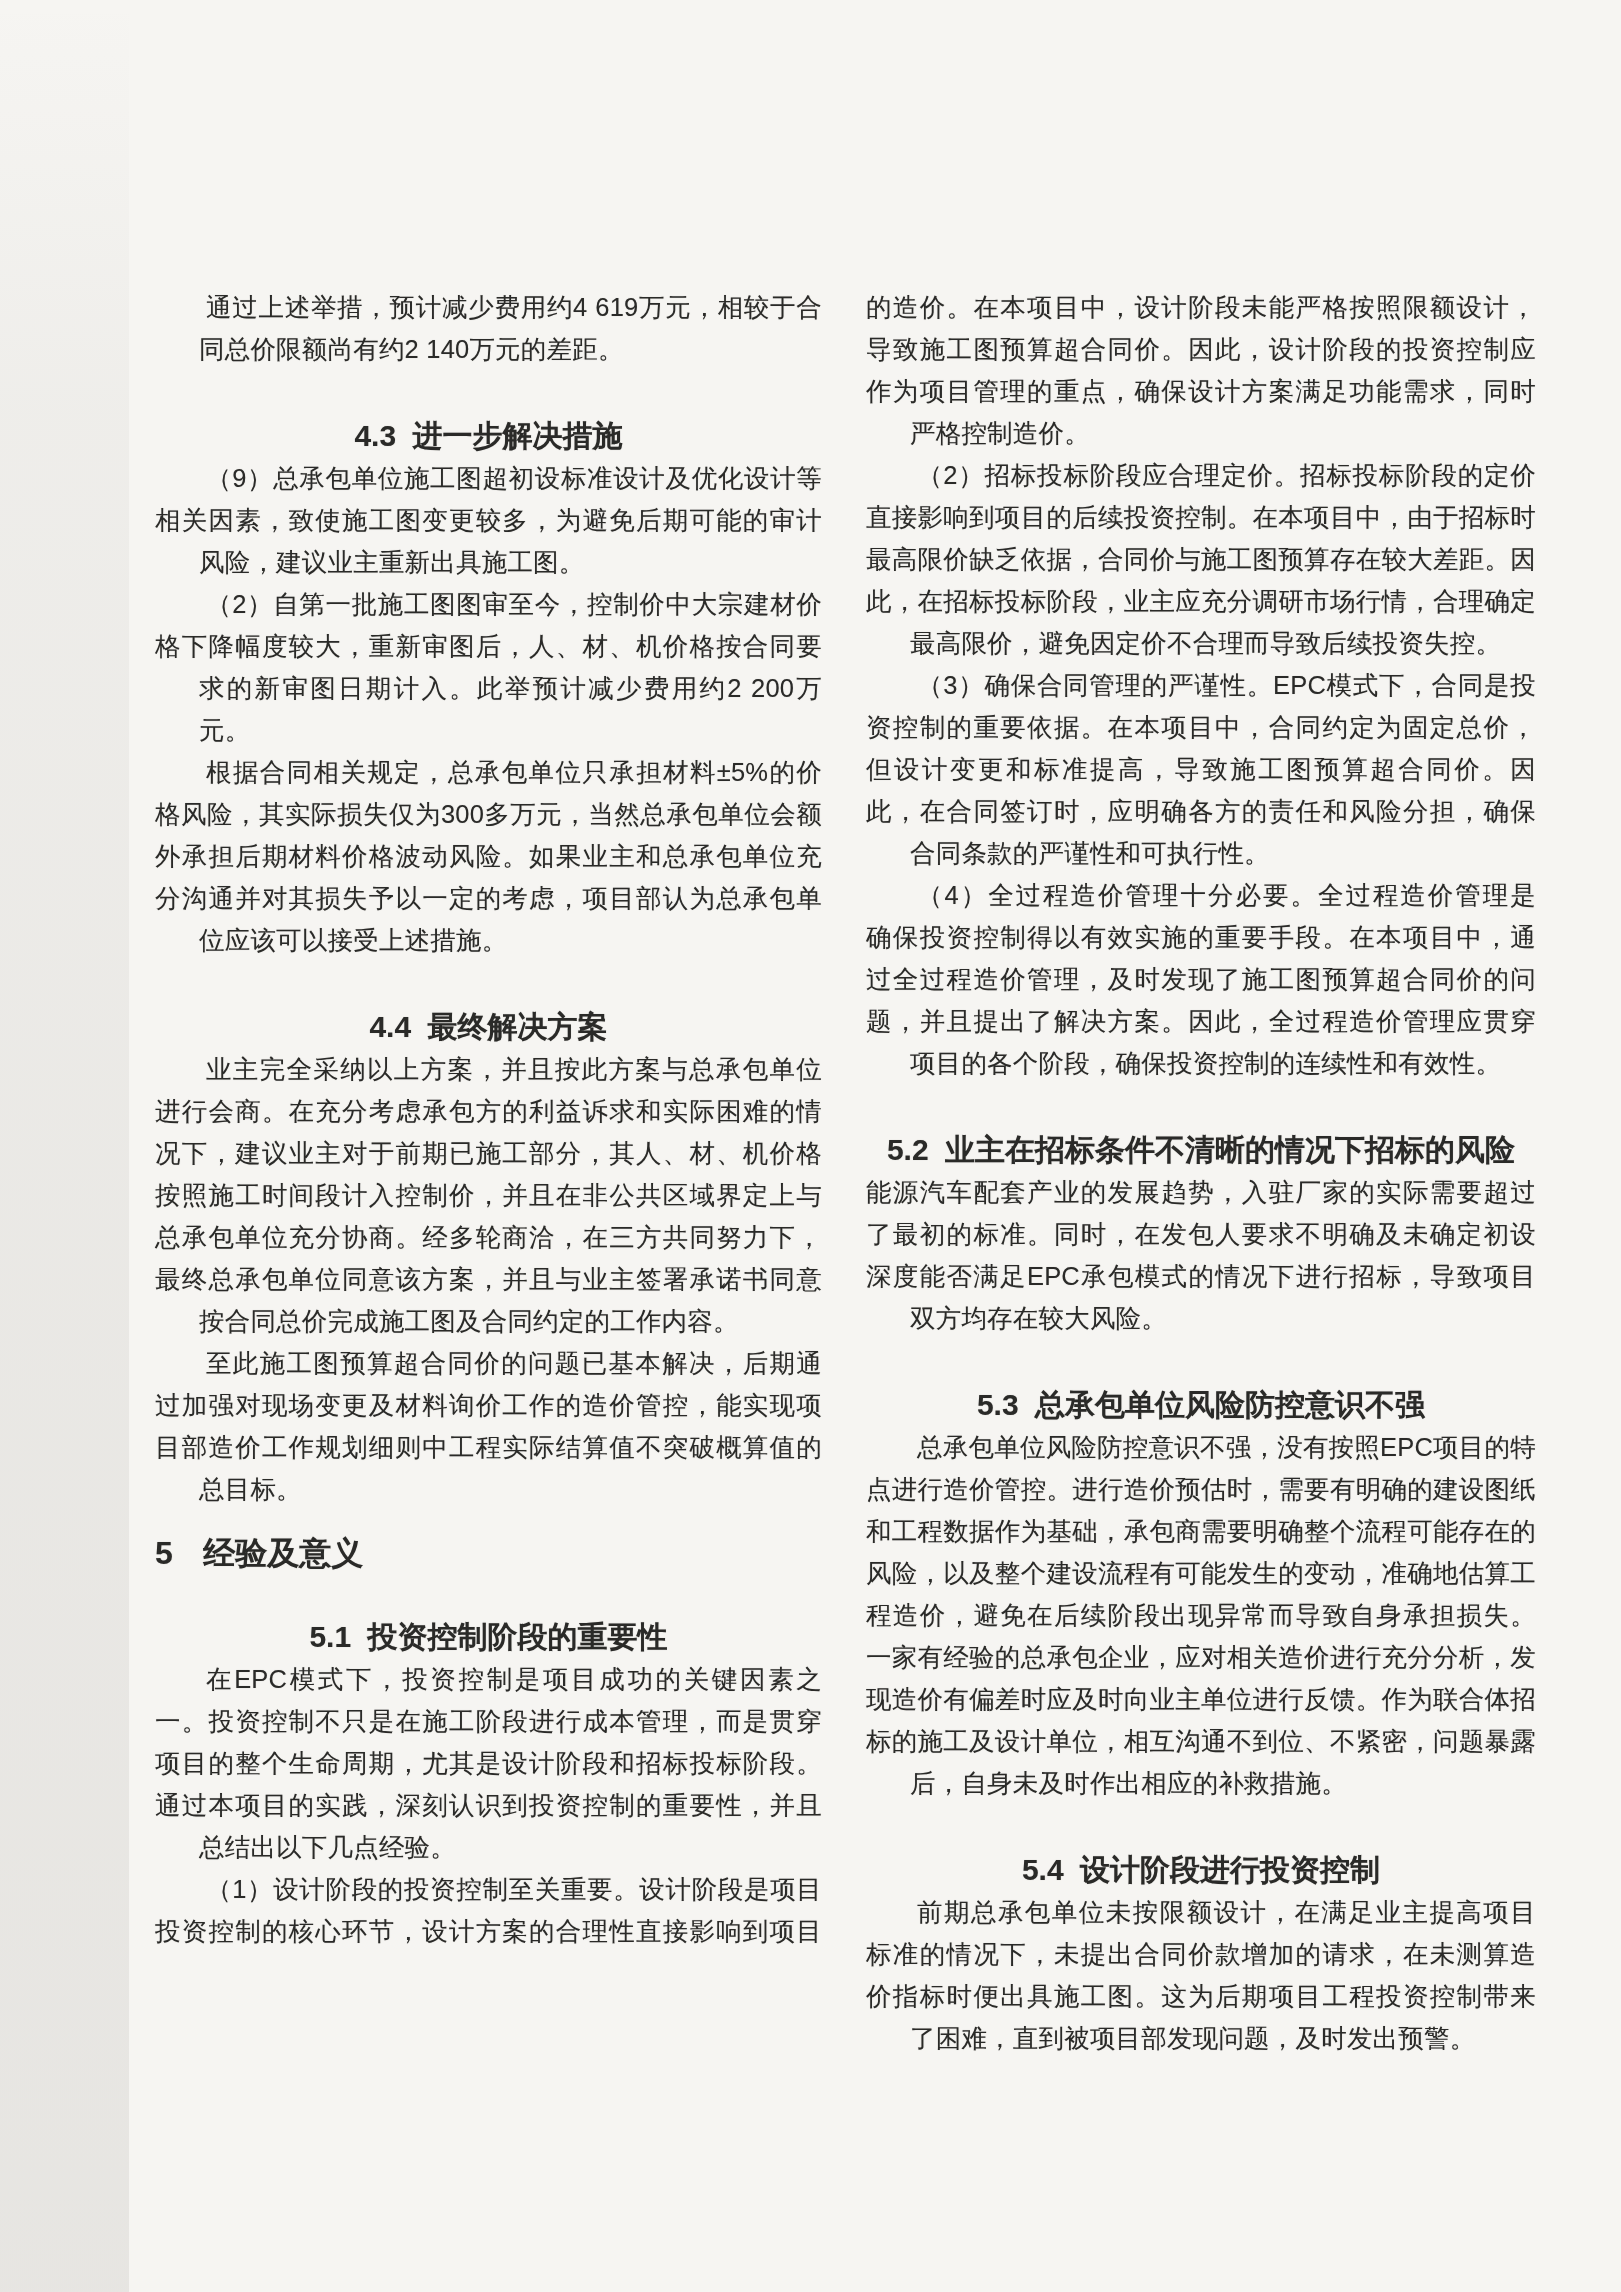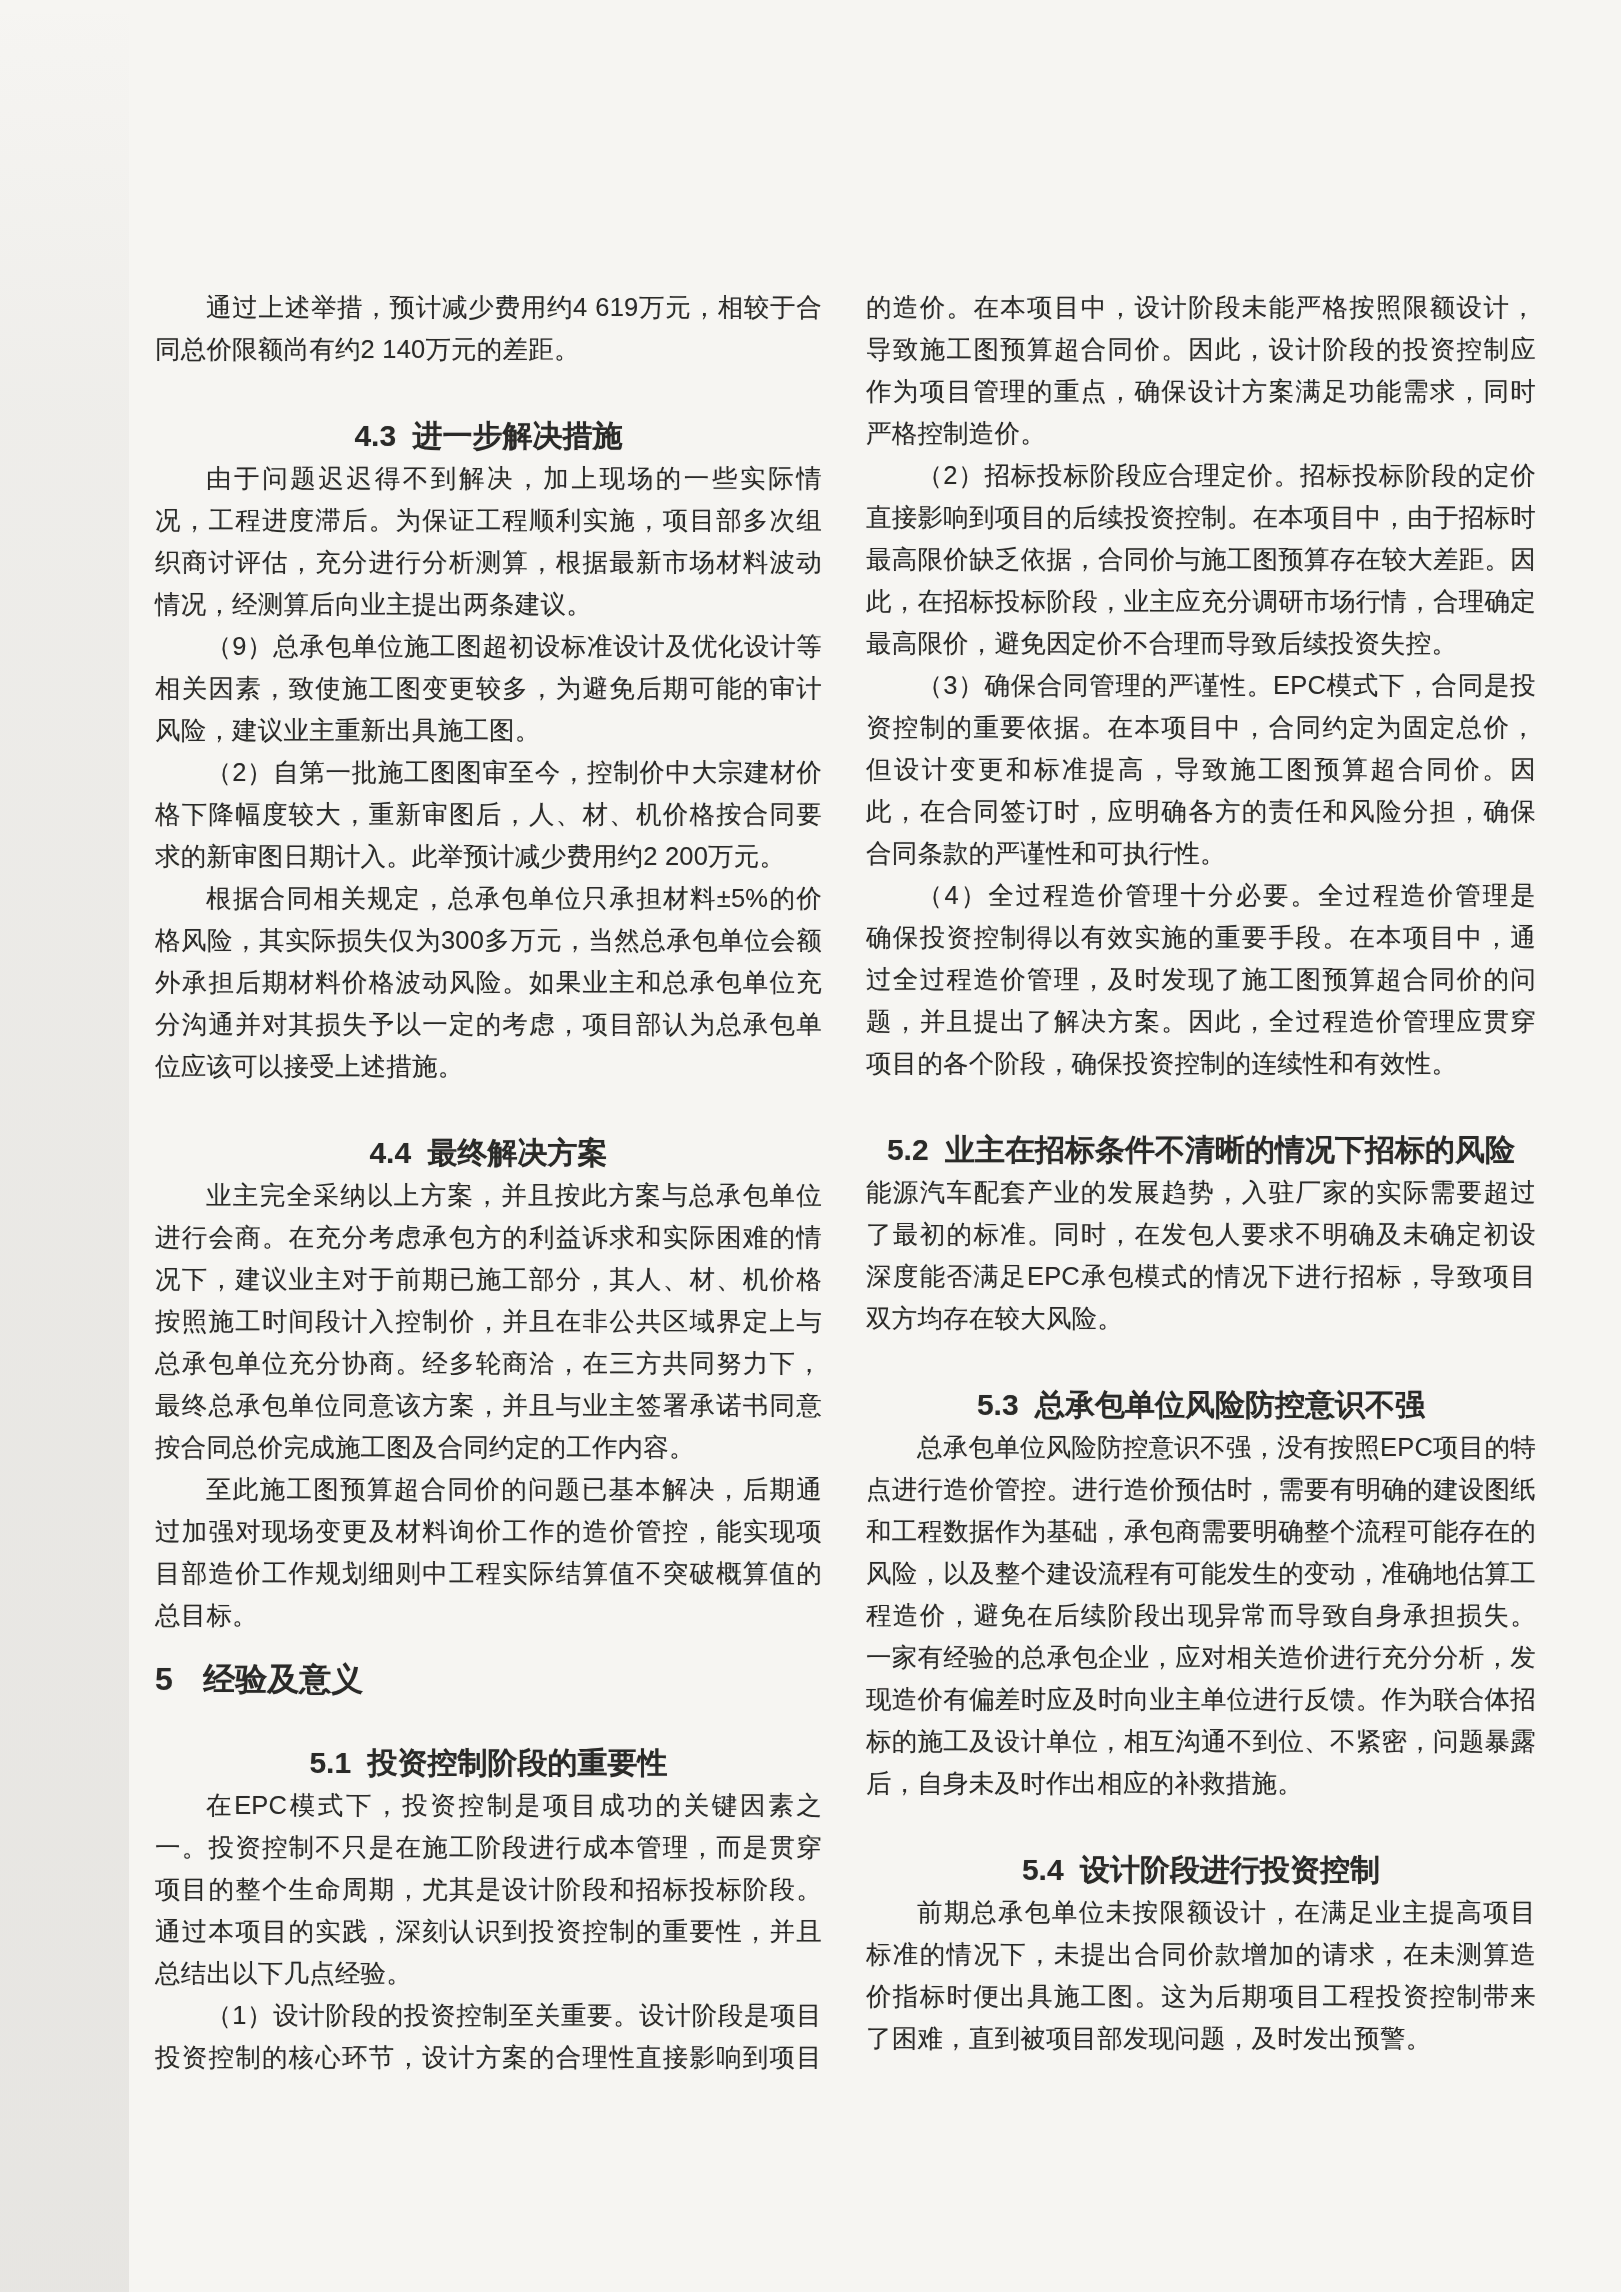--- a/index.html
+++ b/index.html
@@ -24,21 +24,21 @@
   .col-right{left:866px;width:670px;}
 
   .blk-p{margin:0;}
   .ln{
     font-size:25.5px;
     line-height:42px;min-height:42px;
     text-align:justify;text-align-last:justify;text-justify:inter-character;
     letter-spacing:0.2px;
     text-shadow:0 0 1px rgba(60,58,54,0.28);
   }
-  .ln.last{text-align-last:left;}
+  .ln.last{text-align-last:left;margin-left:44px;}
   .ln.ind{text-indent:51px;}
 
   .blk-h2{
     margin-top:45px;
     font-weight:700;font-size:30px;line-height:42px;
     text-shadow:0 0 1px rgba(50,48,44,0.3);
     white-space:nowrap;
     text-align:center;
   }
   .blk-h1{
@@ -55,26 +55,20 @@
 <body>
 
 <div class="page">
   <div class="edge-band"></div>
   <div class="col col-left">
       <div class="blk blk-p">
         <div class="ln ind">通过上述举措，预计减少费用约4 619万元，相较于合</div>
         <div class="ln last">同总价限额尚有约2 140万元的差距。</div>
       </div>
       <div class="blk blk-h2"><span class="h-num">4.3</span><span class="h-title">进一步解决措施</span></div>
-      <div class="blk blk-p">
-        <div class="ln ind">由于问题迟迟得不到解决，加上现场的一些实际情</div>
-        <div class="ln">况，工程进度滞后。为保证工程顺利实施，项目部多次组</div>
-        <div class="ln">织商讨评估，充分进行分析测算，根据最新市场材料波动</div>
-        <div class="ln last">情况，经测算后向业主提出两条建议。</div>
-      </div>
       <div class="blk blk-p">
         <div class="ln ind">（9）总承包单位施工图超初设标准设计及优化设计等</div>
         <div class="ln">相关因素，致使施工图变更较多，为避免后期可能的审计</div>
         <div class="ln last">风险，建议业主重新出具施工图。</div>
       </div>
       <div class="blk blk-p">
         <div class="ln ind">（2）自第一批施工图图审至今，控制价中大宗建材价</div>
         <div class="ln">格下降幅度较大，重新审图后，人、材、机价格按合同要</div>
         <div class="ln last">求的新审图日期计入。此举预计减少费用约2 200万元。</div>
       </div>

